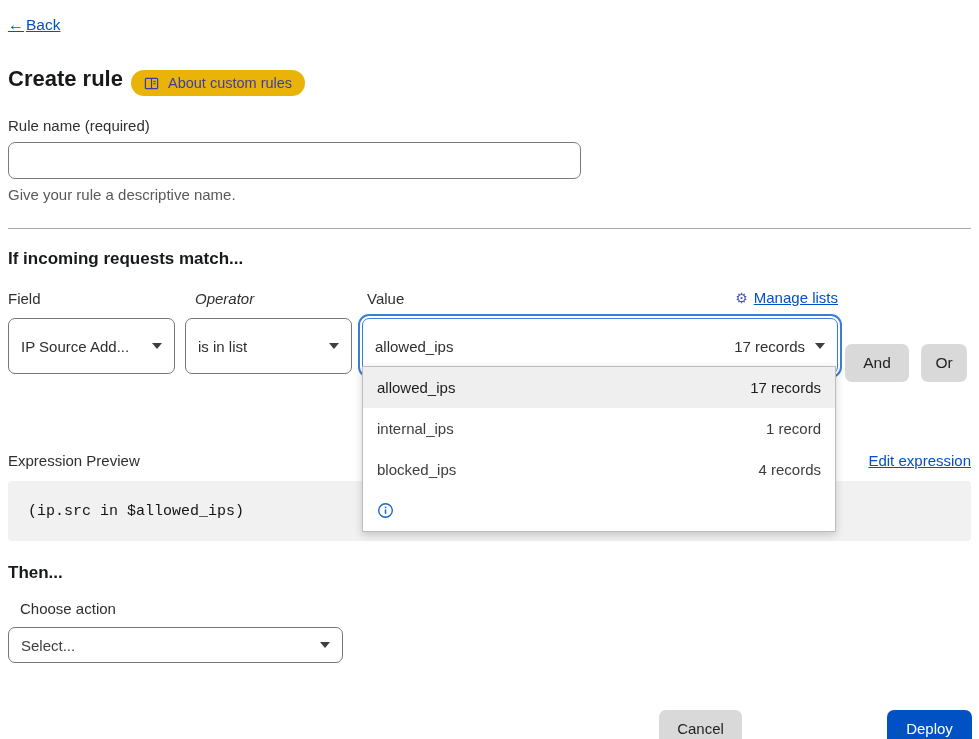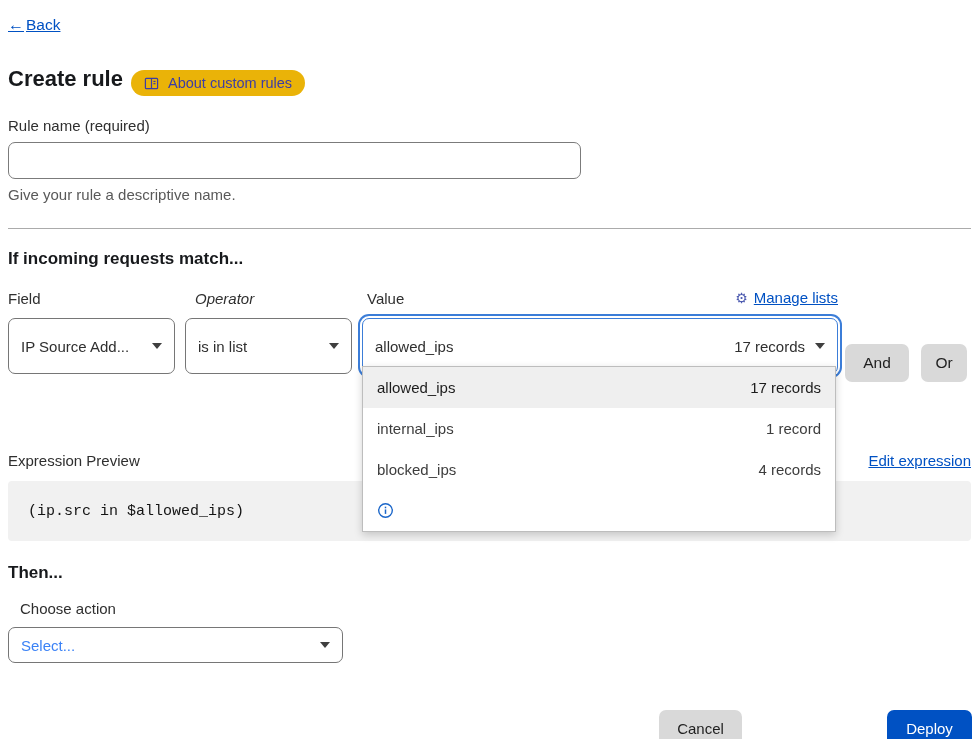--- a/index.html
+++ b/index.html
@@ -52,21 +52,21 @@
   .drow .left { display:flex; align-items:center; }
   .managed-pill { background:#a9c9f3; color:#173a6b; border-radius:12px; padding:3px 11px;
                   font-size:13.5px; margin-left:10px; }
   
   .edit-link { position:absolute; right:8px; top:452px; color:#0051c3; font-size:15px;
                text-decoration:underline; cursor:pointer; }
   .code-box { position:absolute; left:8px; top:481px; width:963px; height:60px; background:#f1f1f1;
               border-radius:4px; display:flex; align-items:center; padding:0 20px; }
   .code { font-family:"Liberation Mono","DejaVu Sans Mono",monospace; font-size:15px; color:#141414; }
   
-  #action-select { left:8px; top:627px; width:335px; height:36px; color:#3b82f6; }
+  #action-select { left:8px; top:627px; width:335px; height:36px; color:#404040; }
   
   .footer-btn { position:absolute; top:684px; height:36px; font-size:15px; }
   #cancel-btn { left:659px; width:83px; background:#d9d9d9; color:#1f1f1f; }
   #save-draft-btn { left:752px; width:125px; background:#0051c3; color:#fff; }
   #deploy-btn { left:887px; width:85px; background:#0051c3; color:#fff; }
   .info-svg { display:block; }
 </style>
 </head>
 <body>
 

